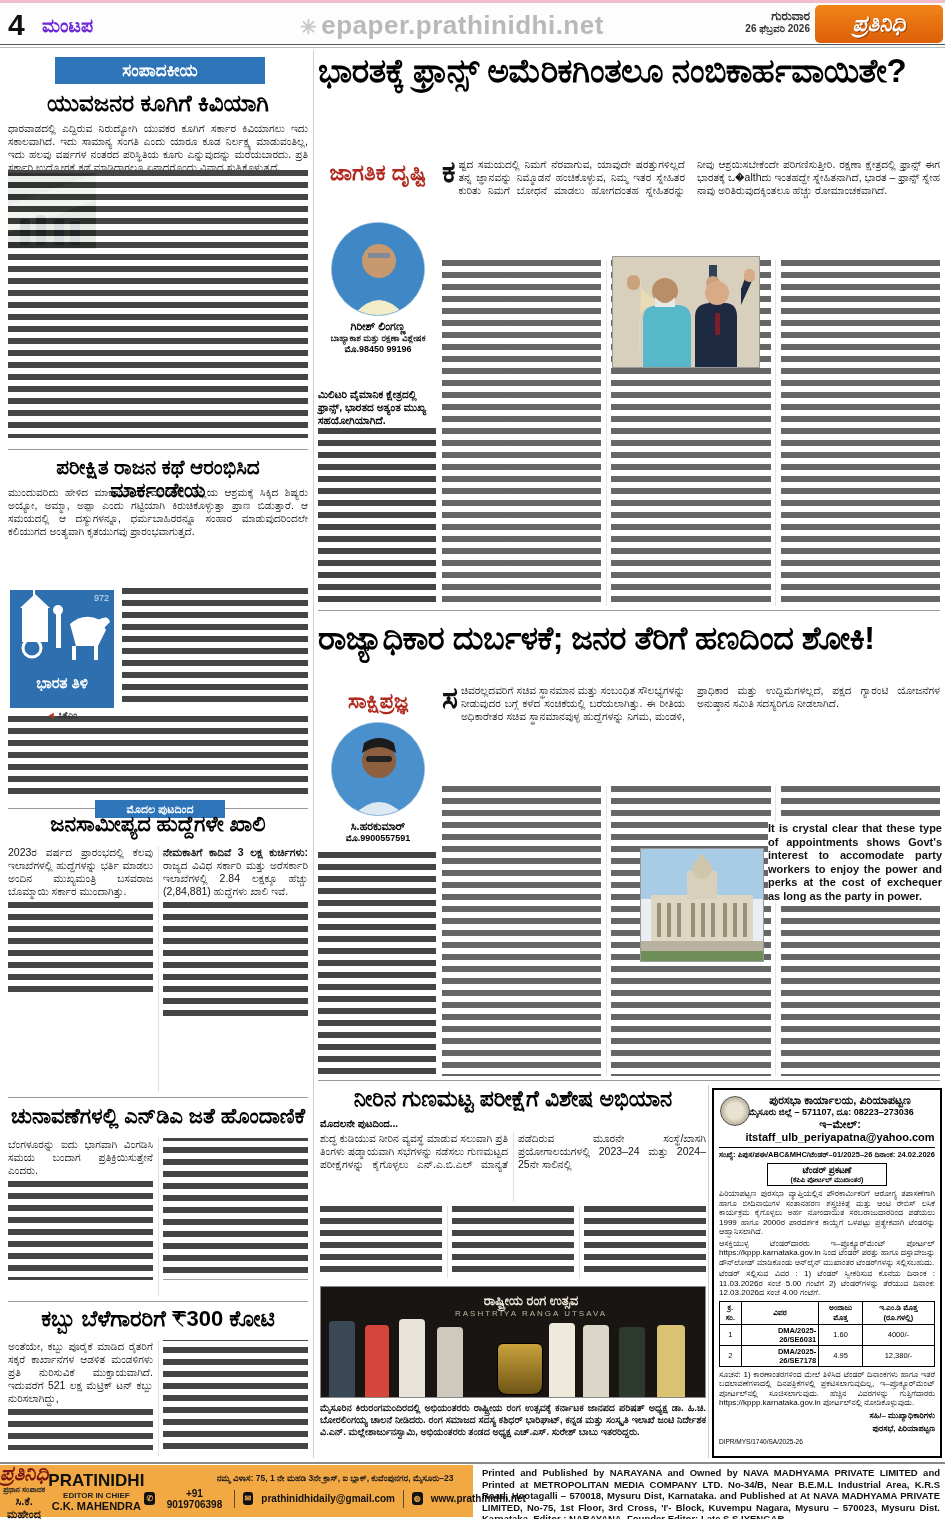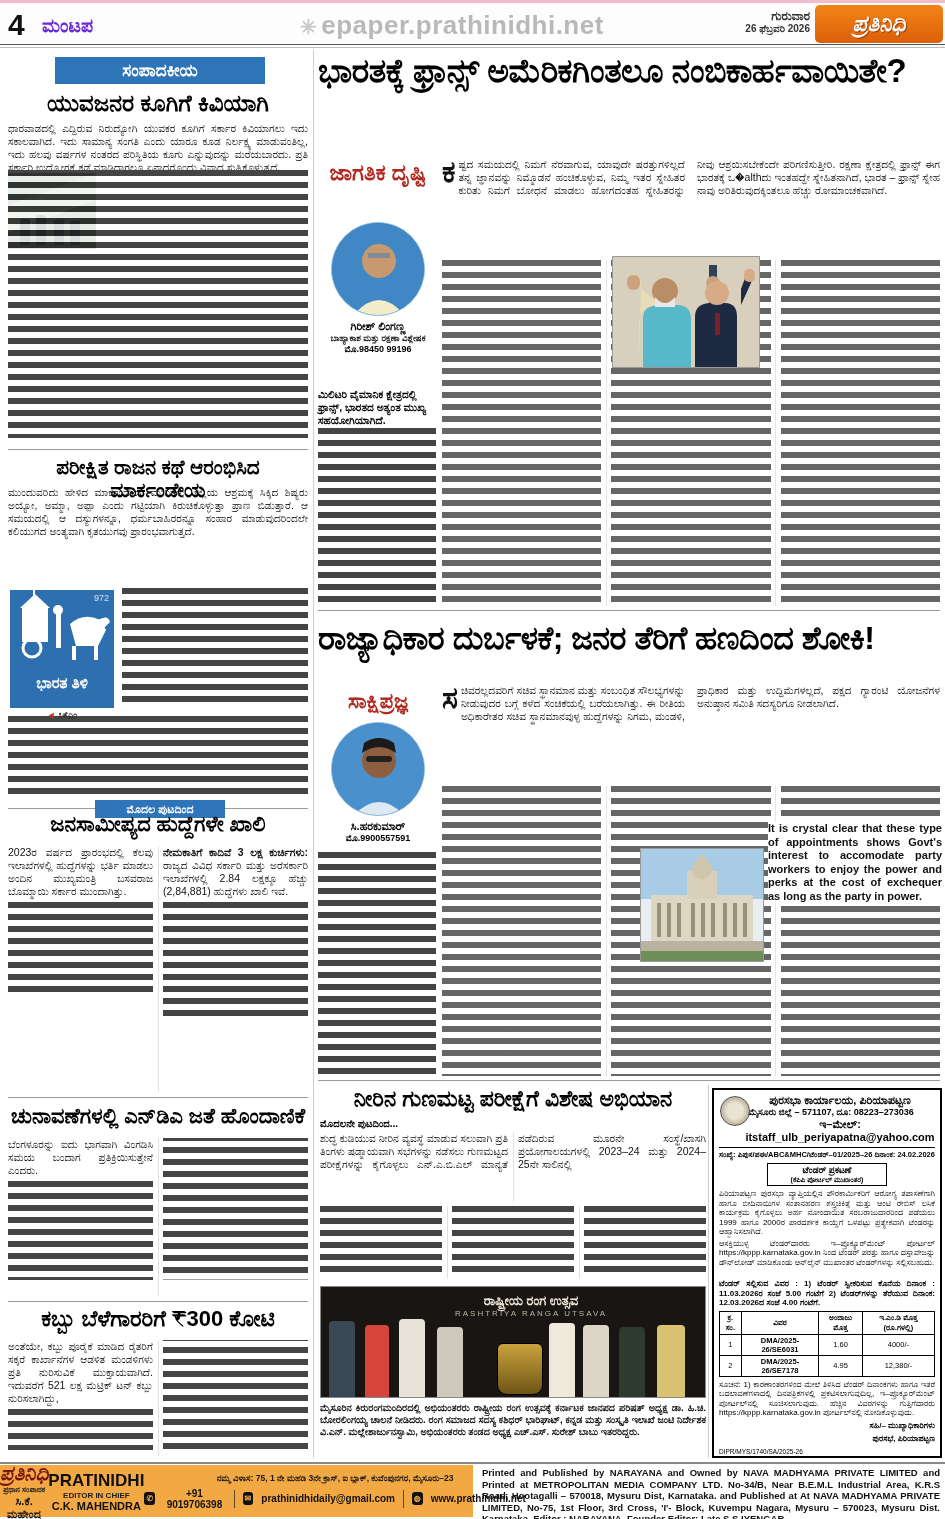--- a/index.html
+++ b/index.html
@@ -83,21 +83,21 @@
   .tender .emb { position:absolute; left:6px; top:6px; width:30px; height:30px; border-radius:50%; background:radial-gradient(circle,#e9e3d2 40%,#8c8468); border:1px solid #555; }
   .tender .t1 { text-align:center; font-size:11px; font-weight:800; margin-left:26px; }
   .tender .t2 { text-align:center; font-size:9px; font-weight:700; margin-left:8px; }
   .tender .t3 { text-align:center; font-size:11px; font-weight:700; margin-left:26px; }
   .tender .ref { font-size:7.5px; font-weight:700; margin-top:4px; border-top:1px solid #000; padding-top:2px; }
   .tender .titlebox { width:120px; margin:3px auto; border:1px solid #000; text-align:center; font-weight:800; font-size:9px; padding:1px 2px; }
   .tender .titlebox small { display:block; font-size:7px; }
   .tender .tb { text-align:justify; line-height:9.5px; }
   .tender table { width:100%; border-collapse:collapse; margin:3px 0; }
   .tender th,.tender td { border:1px solid #000; font-size:7.5px; padding:1px 2px; text-align:center; }
-  .tender td.l { text-align:center; font-weight:700; }
+  .tender td.l { text-align:right; font-weight:700; }
   .tender .sign { text-align:right; font-weight:700; margin-top:3px; }
   .tender .dipr { font-size:6.5px; margin-top:4px; }
 
   
   .footer { position:absolute; left:0; top:1462px; width:945px; height:55px; border-top:2px solid #888; }
   .f-orange { position:absolute; left:0; top:1px; width:473px; height:52px; background:#f2a843; display:flex; align-items:center; }
   .f-logo { width:92px; text-align:center; }
   .f-logo .kn { color:#7a1410; font-size:20px; font-weight:800; font-style:italic; }
   .f-logo .s1 { font-size:7.5px; font-weight:700; color:#222; }
   .f-logo .s2 { font-size:11px; font-weight:800; color:#111; }
@@ -333,21 +333,21 @@
     <div class="t1">ಪುರಸಭಾ ಕಾರ್ಯಾಲಯ, ಪಿರಿಯಾಪಟ್ಟಣ</div>
     <div class="t2">ಮೈಸೂರು ಜಿಲ್ಲೆ – 571107, ದೂ: 08223–273036</div>
     <div class="t3">ಇ–ಮೇಲ್: itstaff_ulb_periyapatna@yahoo.com</div>
     <div class="ref">ಸಂಖ್ಯೆ: ಪಿಪುಸ/ಪಈ/ABC&amp;MHC/ಟೆಂಡರ್–01/2025–26  ದಿನಾಂಕ: 24.02.2026</div>
     <div class="titlebox">
       <span>ಟೆಂಡರ್ ಪ್ರಕಟಣೆ</span>
       <small>(ಕೆಪಿಪಿ ಪೋರ್ಟಲ್ ಮುಖಾಂತರ)</small>
     </div>
     <div class="tb">ಪಿರಿಯಾಪಟ್ಟಣ ಪುರಸಭಾ ವ್ಯಾಪ್ತಿಯಲ್ಲಿನ ಪೌರಕಾರ್ಮಿಕರಿಗೆ ಆರೋಗ್ಯ ತಪಾಸಣೆಗಾಗಿ ಹಾಗೂ ಬೀದಿನಾಯಿಗಳ ಸಂತಾನಹರಣ ಶಸ್ತ್ರಚಿಕಿತ್ಸೆ ಮತ್ತು ಆಂಟಿ ರೇಬಿಸ್ ಲಸಿಕೆ ಕಾರ್ಯಕ್ರಮ ಕೈಗೊಳ್ಳಲು ಅರ್ಹ ನೋಂದಾಯಿತ ಸರಬರಾಜುದಾರರಿಂದ ಪಡೆಯಲು 1999 ಹಾಗೂ 2000ರ ಪಾರದರ್ಶಕ ಕಾಯ್ದೆಗೆ ಒಳಪಟ್ಟು ಪ್ರತ್ಯೇಕವಾಗಿ ಟೆಂಡರನ್ನು ಆಹ್ವಾನಿಸಲಾಗಿದೆ.</div>
     <div class="tb" style="margin-top:2px">ಆಸಕ್ತಿಯುಳ್ಳ ಟೆಂಡರ್‌ದಾರರು ಇ–ಪ್ರೊಕ್ಯೂರ್‌ಮೆಂಟ್ ಪೋರ್ಟಲ್‌ https://kppp.karnataka.gov.in ನಿಂದ ಟೆಂಡರ್ ಪರತ್ತು ಹಾಗೂ ದಸ್ತಾವೇಜನ್ನು ಡೌನ್‌ಲೋಡ್ ಮಾಡಿಕೊಂಡು ಆನ್‌ಲೈನ್ ಮುಖಾಂತರ ಟೆಂಡರ್‌ಗಳನ್ನು ಸಲ್ಲಿಸಬಹುದು.</div>
-    <div class="tb" style="margin-top:12px; font-weight:700">ಟೆಂಡರ್ ಸಲ್ಲಿಸುವ ವಿವರ : 1) ಟೆಂಡರ್ ಸ್ವೀಕರಿಸುವ ಕೊನೆಯ ದಿನಾಂಕ : 11.03.2026ರ ಸಂಜೆ 5.00 ಗಂಟೆಗೆ 2) ಟೆಂಡರ್‌ಗಳನ್ನು ತೆರೆಯುವ ದಿನಾಂಕ: 12.03.2026ದ ಸಂಜೆ 4.00 ಗಂಟೆಗೆ.</div>
+    <div class="tb" style="margin-top:2px; font-weight:400">ಟೆಂಡರ್ ಸಲ್ಲಿಸುವ ವಿವರ : 1) ಟೆಂಡರ್ ಸ್ವೀಕರಿಸುವ ಕೊನೆಯ ದಿನಾಂಕ : 11.03.2026ರ ಸಂಜೆ 5.00 ಗಂಟೆಗೆ 2) ಟೆಂಡರ್‌ಗಳನ್ನು ತೆರೆಯುವ ದಿನಾಂಕ: 12.03.2026ದ ಸಂಜೆ 4.00 ಗಂಟೆಗೆ.</div>
     <table>
       <tbody>
           <tr>
         <th>ಕ್ರ. ಸಂ.</th>
         <th>ವಿವರ</th>
         <th>ಅಂದಾಜು ಮೊತ್ತ</th>
         <th>ಇ.ಎಂ.ಡಿ ಮೊತ್ತ (ರೂ.ಗಳಲ್ಲಿ)</th>
       </tr>
       <tr>
         <td>1</td>

